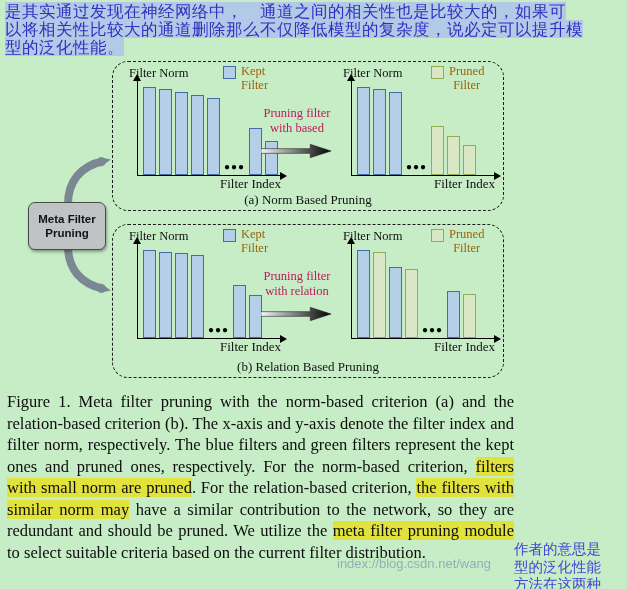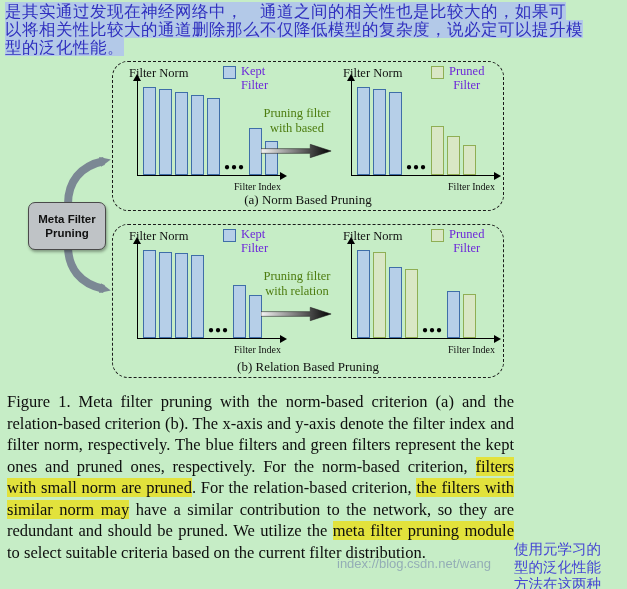--- a/index.html
+++ b/index.html
@@ -45,41 +45,41 @@
                   font-family:"Liberation Serif",serif;font-size:12.5px;color:#111;}
   .chart .plot{position:absolute;left:16px;top:15px;right:2px;bottom:16px;
                border-left:1.6px solid #000;border-bottom:1.6px solid #000;}
   .chart .y-arrow{position:absolute;left:12.2px;top:8px;width:0;height:0;
                   border-left:4.5px solid transparent;border-right:4.5px solid transparent;
                   border-bottom:7px solid #000;}
   .chart .x-arrow{position:absolute;right:-2px;bottom:12.2px;width:0;height:0;
                   border-top:4.5px solid transparent;border-bottom:4.5px solid transparent;
                   border-left:7px solid #000;}
   .chart .x-label{position:absolute;right:4px;bottom:0;
-                  font-family:"Liberation Serif",serif;font-size:10px;color:#111;}
+                  font-family:"Liberation Serif",serif;font-size:13px;color:#111;}
   .bars{position:absolute;left:5px;right:0;top:0;bottom:0;
         display:flex;align-items:flex-end;gap:3px;}
   .bar{width:13px;box-sizing:border-box;border:1.2px solid;}
   .bar.kept{background:var(--kept-fill);border-color:var(--kept-border);}
   .bar.pruned{background:var(--pruned-fill);border-color:var(--pruned-border);}
   .dots{align-self:flex-end;margin:0 1px 3px;font-weight:bold;font-size:10px;
         letter-spacing:1px;color:#000;}
 
   
   .legend{position:absolute;top:3px;display:flex;gap:5px;
-          font-family:"Liberation Serif",serif;font-size:12.5px;line-height:13.5px;color:#6d28d9;}
+          font-family:"Liberation Serif",serif;font-size:12.5px;line-height:13.5px;color:#a16207;}
   .legend .swatch{width:13px;height:13px;margin-top:1px;border:1.2px solid;box-sizing:border-box;}
   .legend .swatch.kept{background:var(--kept-fill);border-color:var(--kept-border);}
   .legend .swatch.pruned{background:var(--pruned-fill);border-color:var(--pruned-border);}
   .legend-left{left:110px;}
   .legend-right{left:318px;text-align:center;}
 
   
   .mid{position:absolute;left:146px;top:44px;width:76px;text-align:center;
-       font-family:"Liberation Serif",serif;font-size:12.5px;line-height:15px;color:#4d7c0f;}
+       font-family:"Liberation Serif",serif;font-size:12.5px;line-height:15px;color:#be185d;}
   .prune-arrow{width:72px;height:16px;margin-top:7px;}
 
   
   .fig-caption{position:absolute;left:7px;top:391px;width:507px;text-align:justify;
                font-family:"Liberation Serif",serif;font-size:16.5px;line-height:21.5px;color:#0d0d0d;}
   .fig-caption .hl{background:var(--cap-hl);}
 
   
   .side-note{position:absolute;left:514px;top:541px;width:112px;z-index:3;
              font-size:14.5px;line-height:17.5px;color:#4444d4;}
@@ -233,18 +233,18 @@
       </span>
     </div>
     <div class="panel-caption">(b) Relation Based Pruning</div>
   </div>
 
   <div class="fig-caption"><span>Figure 1.  Meta filter pruning with the norm-based criterion (a) and the relation-based criterion (b). The x-axis and y-axis denote the filter index and filter norm, respectively. The blue filters and green filters represent the kept ones and pruned ones, respectively. For the norm-based criterion, </span><span class="hl">filters with small norm are pruned</span><span>. For the relation-based criterion, </span><span class="hl">the filters with similar norm may</span><span> have a similar contribution to the network, so they are redundant and should be pruned. We utilize the </span><span class="hl">meta filter pruning module</span><span> to select suitable criteria based on the current filter distribution.</span></div>
 
   <div class="watermark">index://blog.csdn.net/wang</div>
 
   <div class="side-note">
-    <div>使用元学习的</div>
+    <div>作者的意思是</div>
     <div>型的泛化性能</div>
     <div>方法在这两种</div>
   </div>
 
 </div>
 
 </body></html>

